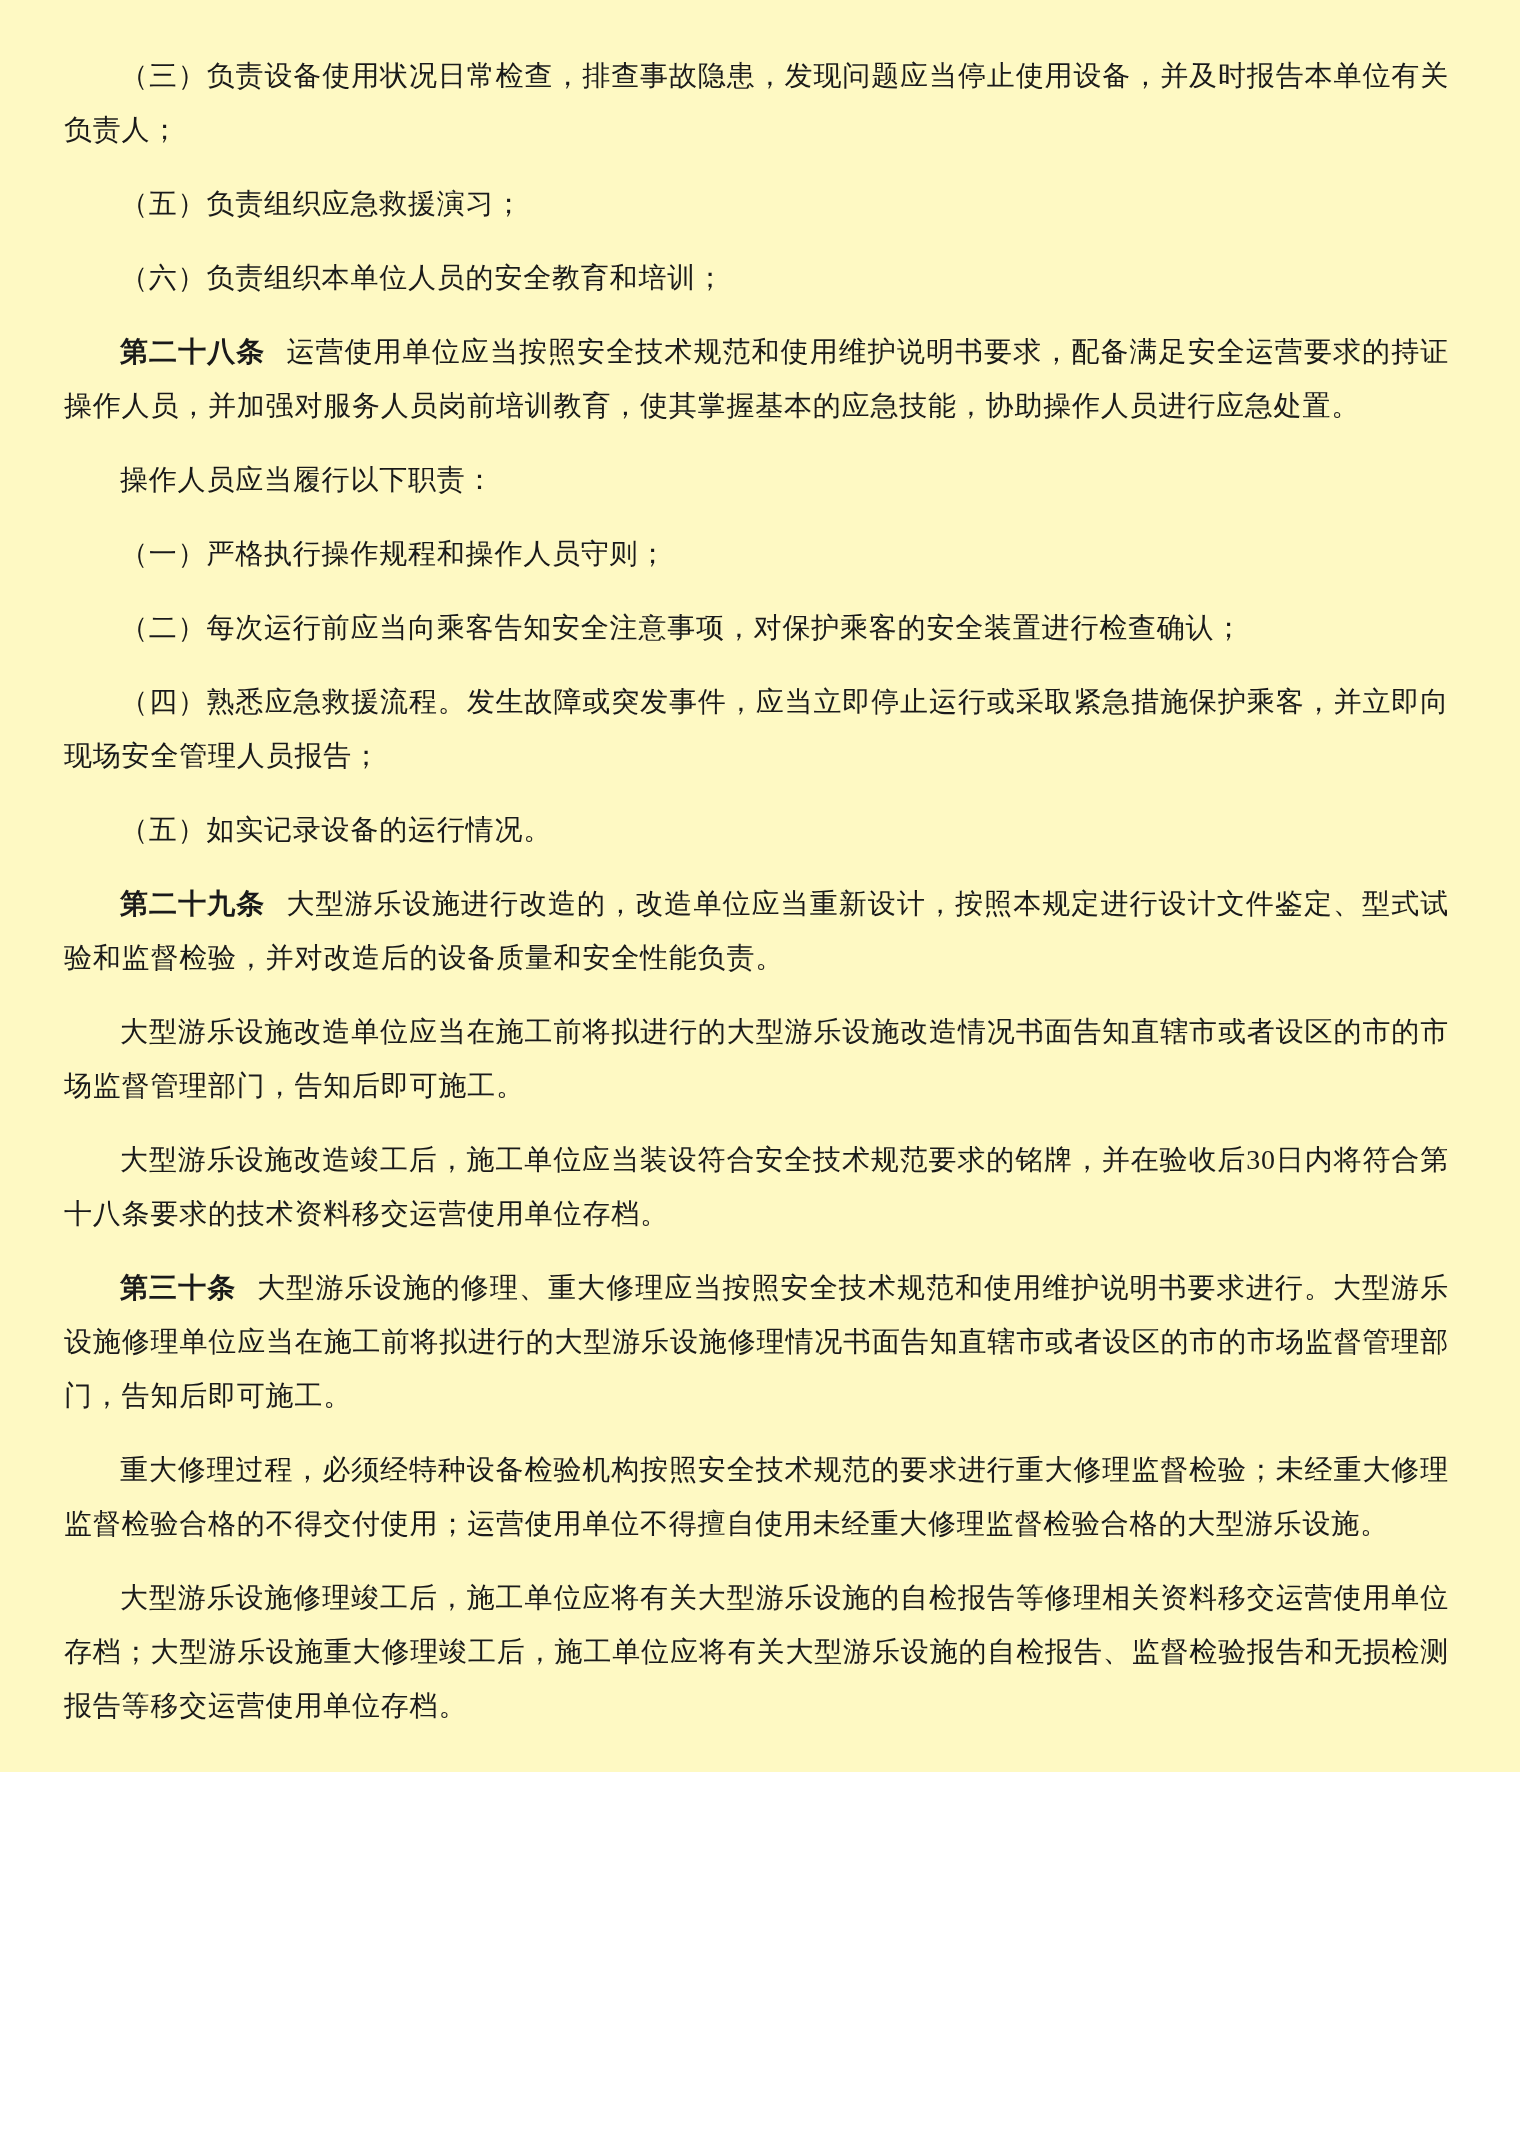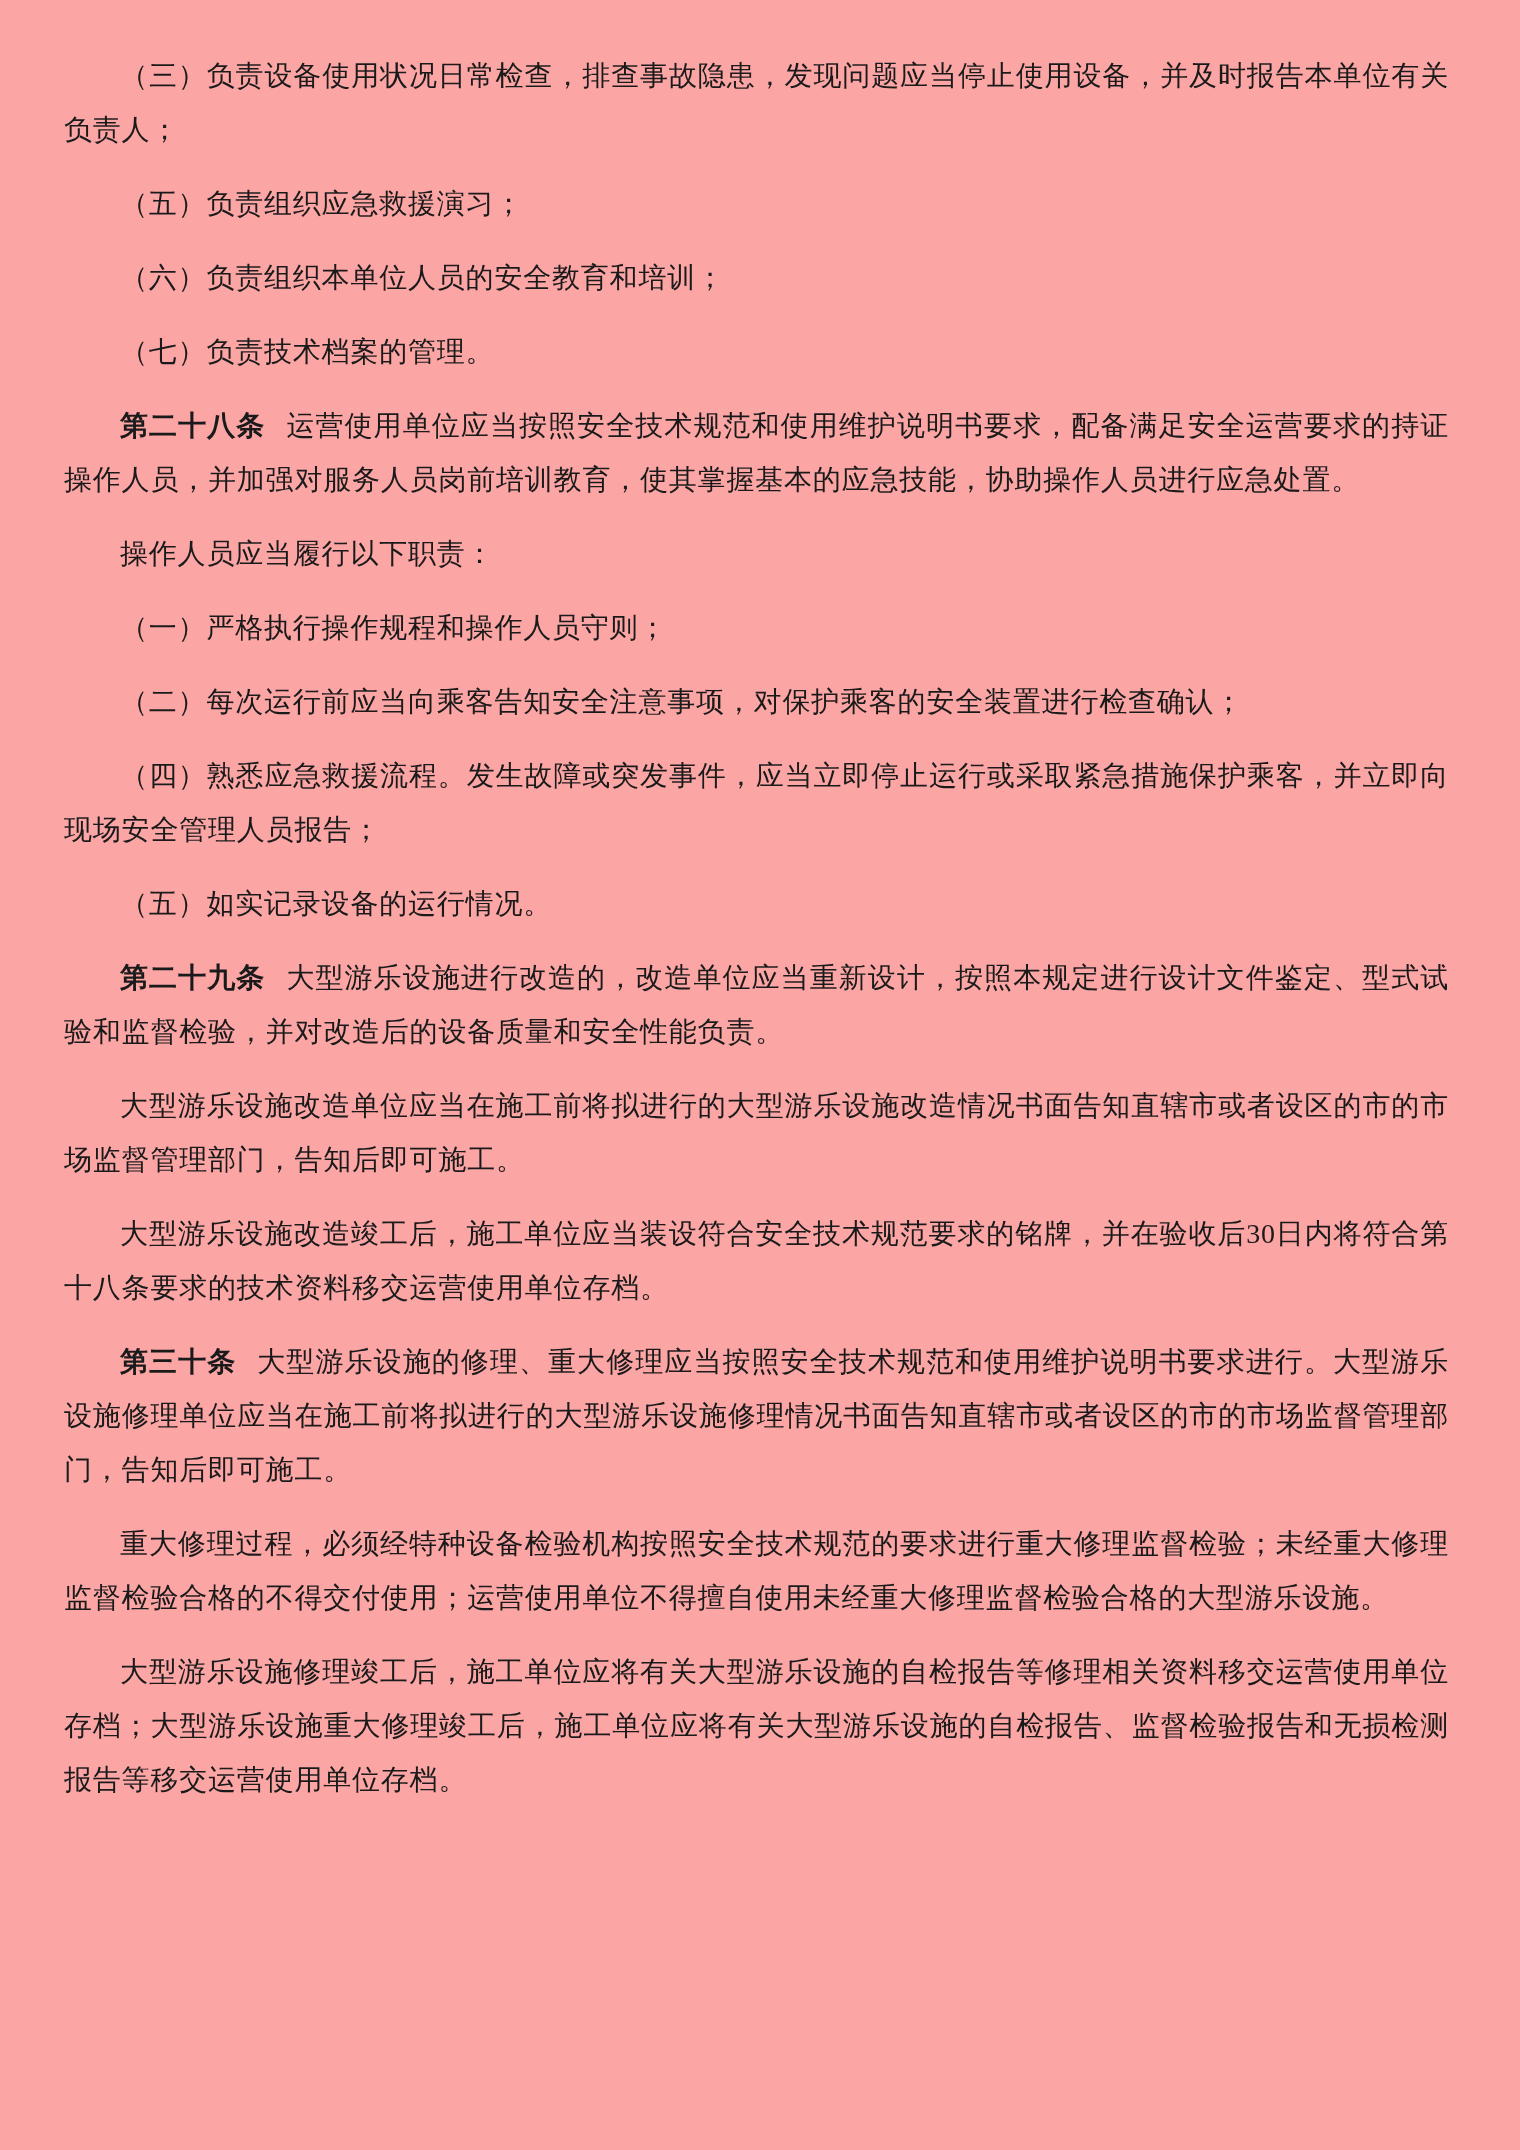--- a/index.html
+++ b/index.html
@@ -4,22 +4,22 @@
 <style>
   html, body {
     margin: 0;
     padding: 0;
     background: #ffffff;
   }
   .page {
     position: relative;
     box-sizing: border-box;
     width: 1520px;
-    height: 2150px;
-    background: #fca5a5;
+    height: 1772px;
+    background: #fef9c3;
     padding: 49px 71px 0 64px;
     overflow: hidden;
     font-family: "Liberation Serif", "DejaVu Serif", serif;
     font-size: 28px;
     line-height: 54px;
     color: #1a1a1a;
   }
   .para {
     margin: 0 0 20px 0;
     text-indent: 2em;
@@ -41,21 +41,20 @@
 
 <div class="page">
 
   <p class="para"><span>（三）负责设备使用状况日常检查，排查事故隐患，发现问题应当停止使用设备，并及时报告本单位有关负责人；</span></p>
 
 
   <p class="para"><span>（五）负责组织应急救援演习；</span></p>
 
   <p class="para"><span>（六）负责组织本单位人员的安全教育和培训；</span></p>
 
-  <p class="para"><span>（七）负责技术档案的管理。</span></p>
 
   <p class="para"><span class="head">第二十八条</span><span>运营使用单位应当按照安全技术规范和使用维护说明书要求，配备满足安全运营要求的持证操作人员，并加强对服务人员岗前培训教育，使其掌握基本的应急技能，协助操作人员进行应急处置。</span></p>
 
   <p class="para"><span>操作人员应当履行以下职责：</span></p>
 
   <p class="para"><span>（一）严格执行操作规程和操作人员守则；</span></p>
 
   <p class="para"><span>（二）每次运行前应当向乘客告知安全注意事项，对保护乘客的安全装置进行检查确认；</span></p>
 
 

